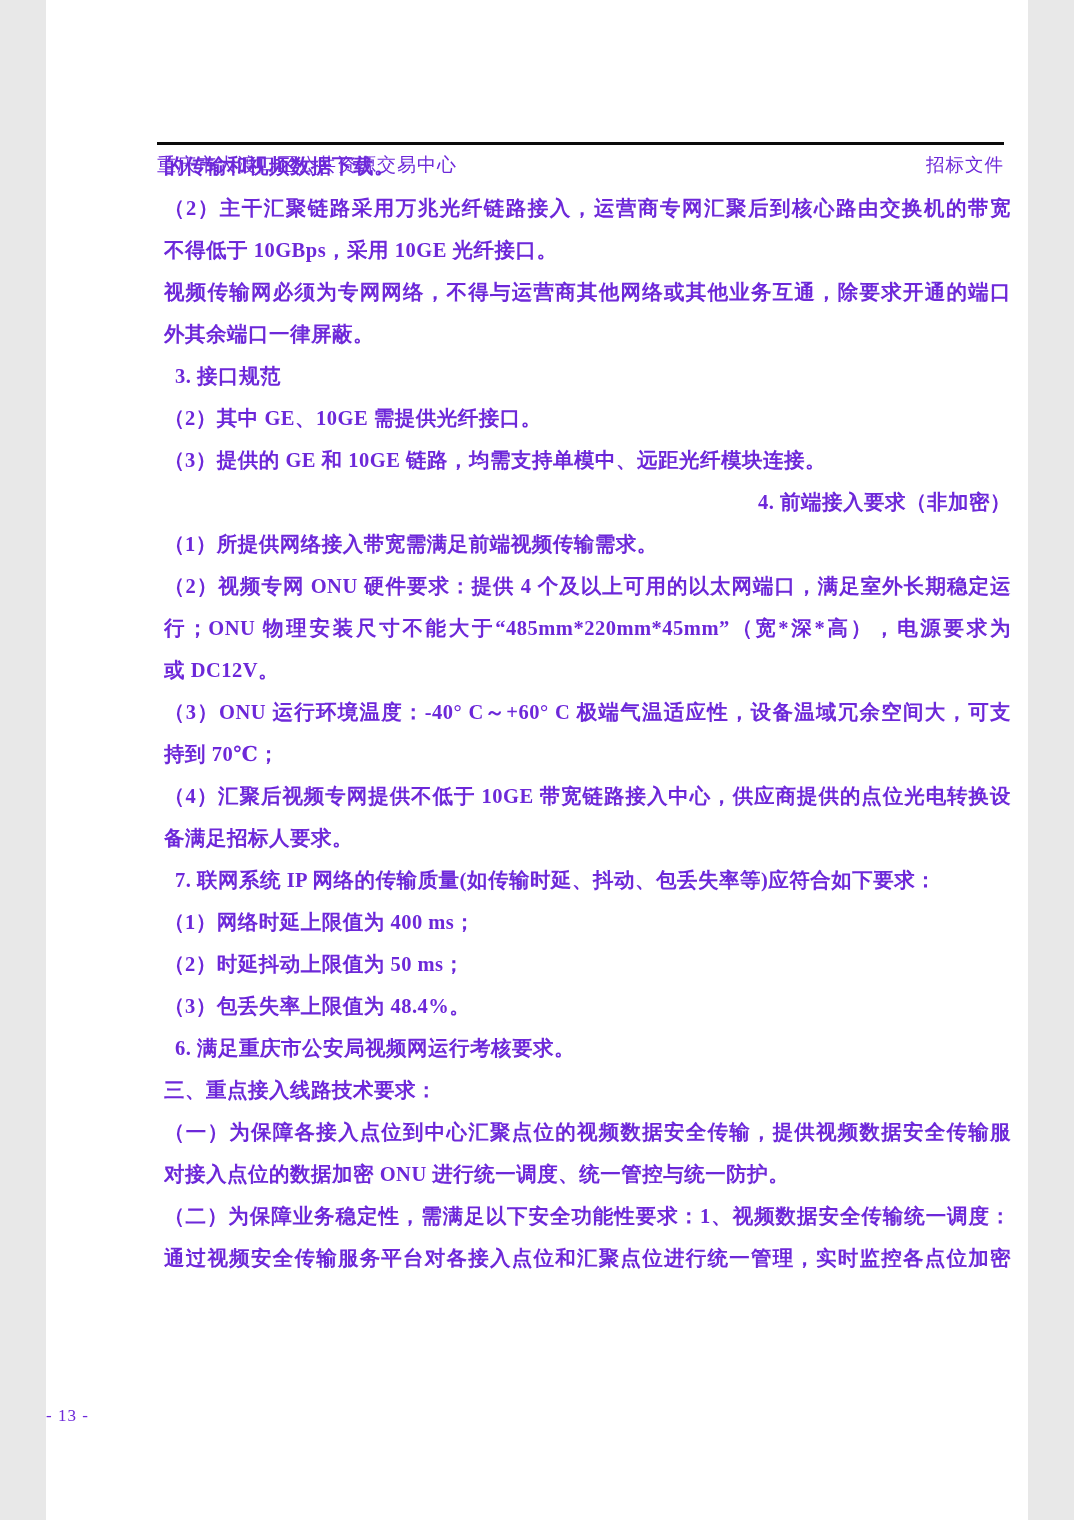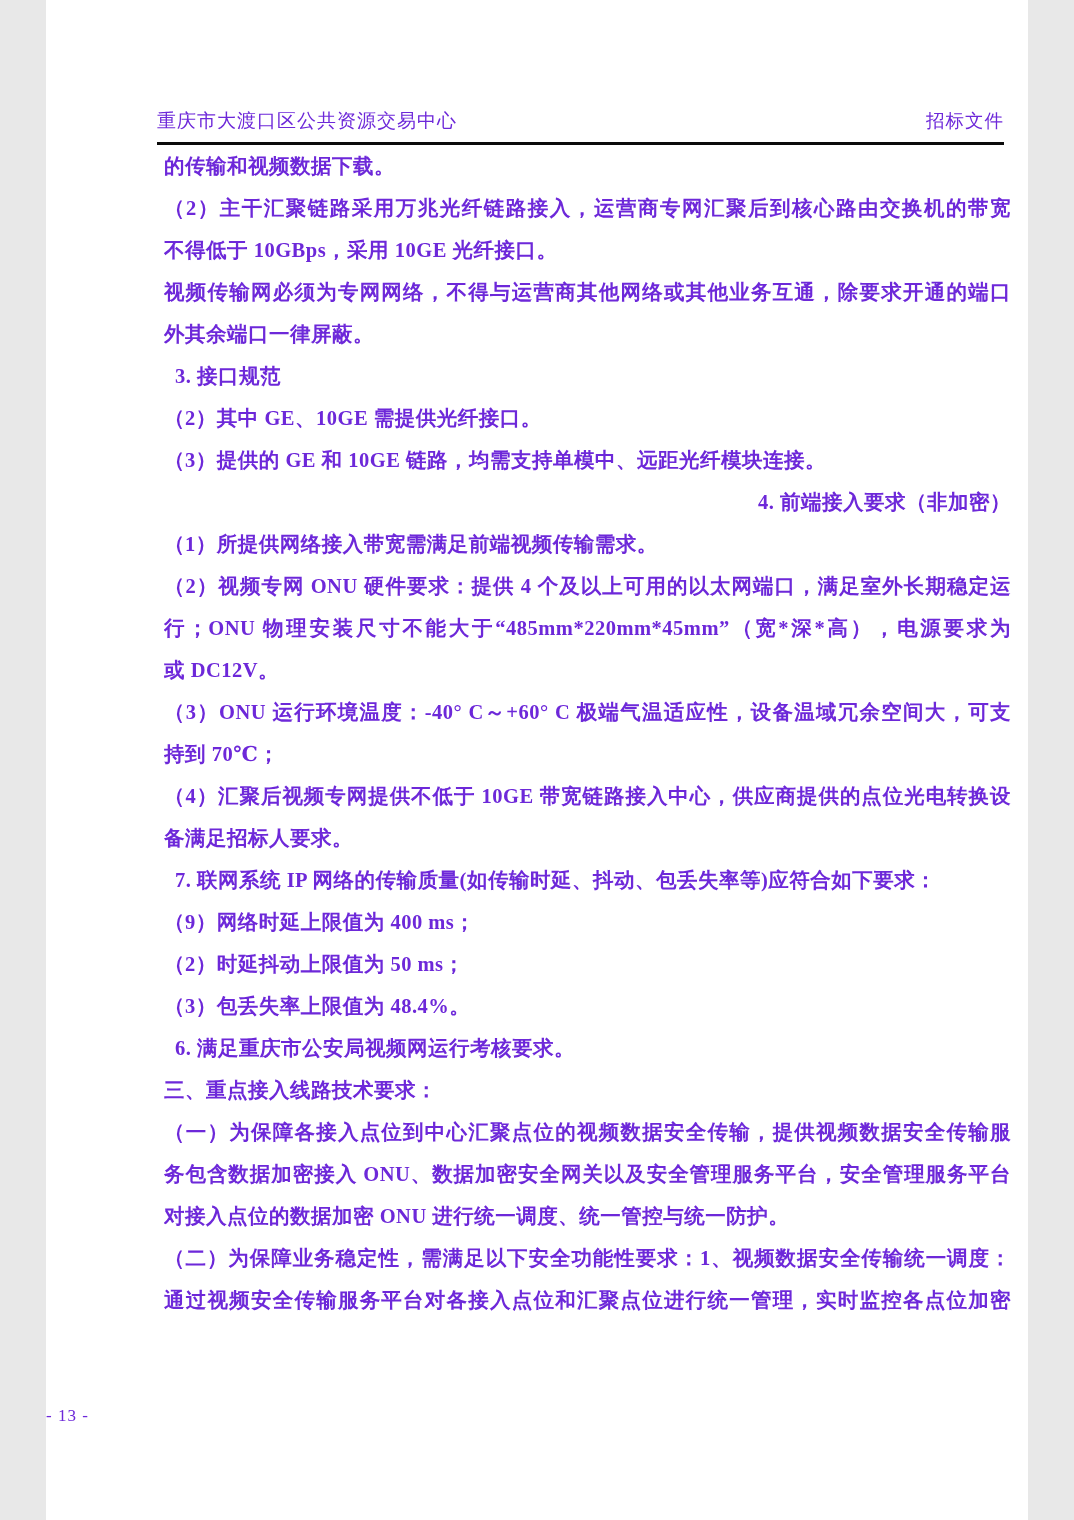--- a/index.html
+++ b/index.html
@@ -10,21 +10,21 @@
     background:#ffffff;
     font-family:"Liberation Serif","DejaVu Serif",serif;
     color:#6d28d9;
     overflow:hidden;
   }
   .header{
     position:absolute;left:111px;top:108px;width:847px;
     display:flex;justify-content:space-between;align-items:baseline;
   }
   .header-left{font-size:19px;letter-spacing:1px;}
-  .header-right{font-size:18.5px;letter-spacing:1px;}
+  .header-right{font-size:18.5px;letter-spacing:1px;margin-top:44px;}
   .header-rule{
     position:absolute;left:111px;top:142px;width:847px;height:3px;
     background:#0a0a0a;
   }
   .body{
     position:absolute;left:118px;top:145px;width:847px;
     font-size:20.5px;letter-spacing:0.5px;
     overflow:hidden;
     font-weight:bold;
   }
@@ -68,27 +68,26 @@
     <div class="ln ind2">4. 前端接入要求（非加密）</div>
     <div class="ln">（1）所提供网络接入带宽需满足前端视频传输需求。</div>
     <div class="ln j">（2）视频专网 ONU 硬件要求：提供 4 个及以上可用的以太网端口，满足室外长期稳定运</div>
     <div class="ln j">行；ONU 物理安装尺寸不能大于“485mm*220mm*45mm”（宽*深*高），电源要求为 AC220V</div>
     <div class="ln">或 DC12V。</div>
     <div class="ln j">（3）ONU 运行环境温度：-40° C～+60° C 极端气温适应性，设备温域冗余空间大，可支</div>
     <div class="ln">持到 70℃；</div>
     <div class="ln j">（4）汇聚后视频专网提供不低于 10GE 带宽链路接入中心，供应商提供的点位光电转换设</div>
     <div class="ln">备满足招标人要求。</div>
     <div class="ln ind1">7. 联网系统 IP 网络的传输质量(如传输时延、抖动、包丢失率等)应符合如下要求：</div>
-    <div class="ln">（9）网络时延上限值为 400 ms；</div>
+    <div class="ln">（1）网络时延上限值为 400 ms；</div>
     <div class="ln">（2）时延抖动上限值为 50 ms；</div>
     <div class="ln">（3）包丢失率上限值为 48.4%。</div>
     <div class="ln ind1">6. 满足重庆市公安局视频网运行考核要求。</div>
     <div class="ln">三、重点接入线路技术要求：</div>
     <div class="ln j">（一）为保障各接入点位到中心汇聚点位的视频数据安全传输，提供视频数据安全传输服</div>
-    <div class="ln j">务包含数据加密接入 ONU、数据加密安全网关以及安全管理服务平台，安全管理服务平台</div>
     <div class="ln">对接入点位的数据加密 ONU 进行统一调度、统一管控与统一防护。</div>
     <div class="ln j">（二）为保障业务稳定性，需满足以下安全功能性要求：1、视频数据安全传输统一调度：</div>
     <div class="ln j">通过视频安全传输服务平台对各接入点位和汇聚点位进行统一管理，实时监控各点位加密</div>
   </div>
 
   <div class="footer">
     <span>- 13 -</span>
   </div>
 
 </div>

